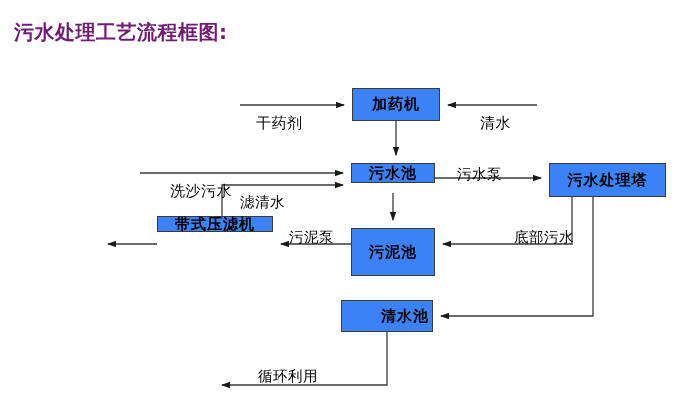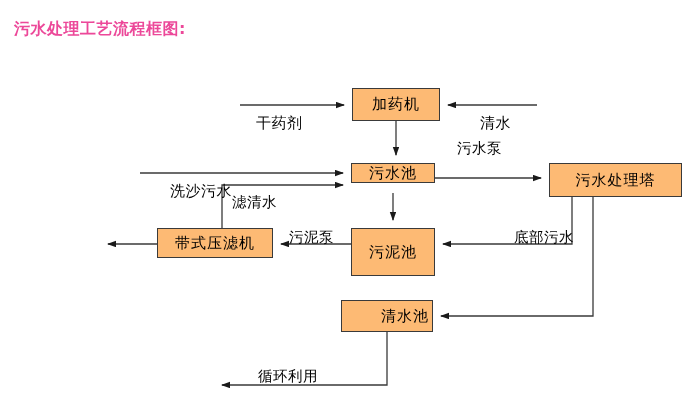--- a/index.html
+++ b/index.html
@@ -12,45 +12,46 @@
     width: 700px;
     height: 420px;
     background: #ffffff;
     overflow: hidden;
     font-family: "DejaVu Sans", "Liberation Sans", sans-serif;
   }
   #title {
     position: absolute;
     left: 14px;
     top: 19px;
-    font-size: 16px;
+    font-size: 20px;
     font-weight: bold;
-    color: #ec4899;
+    color: #701a75;
     letter-spacing: 0.5px;
     white-space: nowrap;
   }
   svg#wires {
     position: absolute;
     left: 0;
     top: 0;
     width: 700px;
     height: 420px;
   }
   .node {
     position: absolute;
     box-sizing: border-box;
     border: 1px solid #3a3a3a;
-    background: #fdba74;
+    background: #3b82f6;
     color: #000000;
     font-size: 15px;
     display: flex;
     align-items: center;
     justify-content: center;
     white-space: nowrap;
     letter-spacing: 1px;
+    font-weight: bold;
   }
   .edge-label {
     position: absolute;
     font-size: 14.5px;
     color: #000000;
     white-space: nowrap;
     letter-spacing: 0.5px;
   }
   .term-label {
     position: absolute;
@@ -100,38 +101,38 @@
 
       <path d="M387,332 L387,385 L222,385" marker-end="url(#ah)"></path>
 
     </g>
   </svg>
 
   <div class="node" style="left:352px; top:88px; width:88px; height:33px;">加药机</div>
 
   <div class="node" style="left:351px; top:163px; width:84px; height:20px;">污水池</div>
 
-  <div class="node" style="left:549px; top:163px; width:133px; height:34px;">污水处理塔</div>
+  <div class="node" style="left:549px; top:163px; width:117px; height:34px;">污水处理塔</div>
 
-  <div class="node" style="left:157px; top:228px; width:116px; height:30px;">带式压滤机</div>
+  <div class="node" style="left:157px; top:216px; width:116px; height:16px;">带式压滤机</div>
 
   <div class="node" style="left:351px; top:228px; width:84px; height:48px;">污泥池</div>
 
   <div class="node" style="left:341px; top:300px; width:92px; height:32px;padding-left:36px;">清水池</div>
 
   <div class="term-label" style="left:256px; top:82px;">干药剂</div>
 
   <div class="term-label" style="left:480px; top:82px;">清水</div>
 
   <div class="term-label" style="left:170px; top:150px;">洗沙污水</div>
 
 
-  <div class="edge-label" style="left:232px; top:193px;">滤清水</div>
+  <div class="edge-label" style="left:240px; top:193px;">滤清水</div>
 
-  <div class="edge-label" style="left:457px; top:139px;">污水泵</div>
+  <div class="edge-label" style="left:457px; top:165px;">污水泵</div>
 
   <div class="edge-label" style="left:289px; top:228px;">污泥泵</div>
 
   <div class="edge-label" style="left:466px; top:228px;margin-left:48px;">底部污水</div>
 
   <div class="edge-label" style="left:258px; top:367px;">循环利用</div>
 
 </div>
 
 </body></html>

